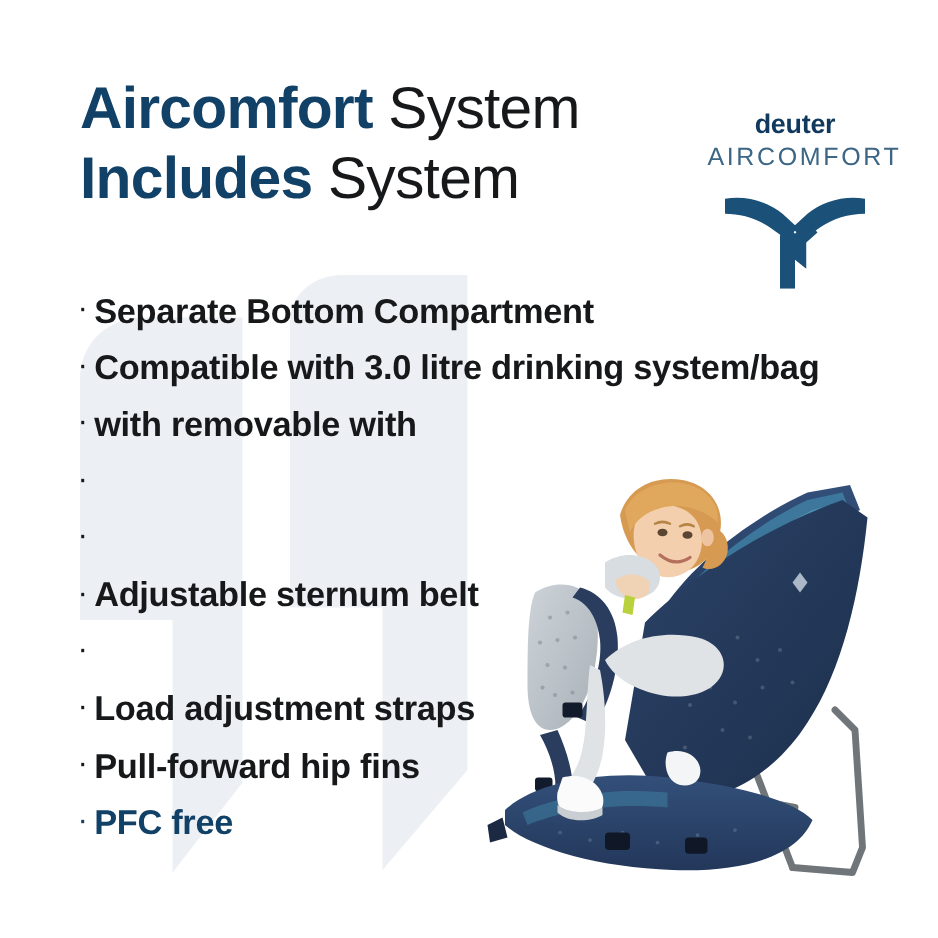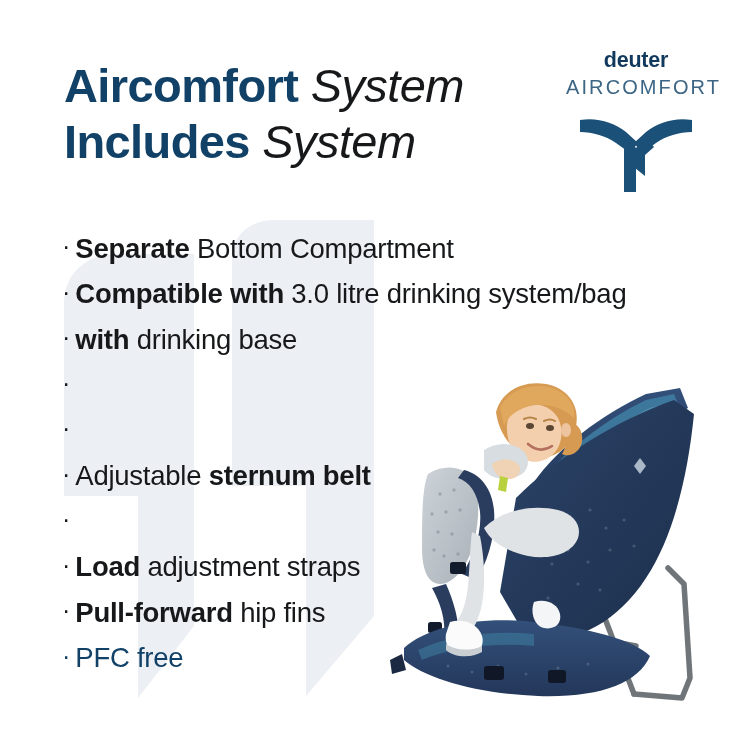--- a/index.html
+++ b/index.html
@@ -39,37 +39,37 @@
     font-size: 47px;
     letter-spacing: -0.6px;
   }
   .hl-accent {
     font-weight: 700;
     color: #114166;
   }
   .hl-plain {
     font-weight: 400;
     color: #16181a;
-    font-style: italic;
   }
 
   
   .logo {
     position: absolute;
     left: 566px;
     top: 50px;
     width: 140px;
     text-align: center;
   }
   .logo-wordmark {
     font-size: 21.5px;
     font-weight: 700;
     color: #11395d;
     letter-spacing: -0.2px;
     line-height: 1;
+    margin-top: 39px;
   }
   .logo-subword {
     font-size: 20px;
     font-weight: 400;
     color: #3d6684;
     letter-spacing: 2.1px;
     line-height: 1;
     margin-top: 5px;
   }
   .logo-mark {
@@ -96,21 +96,21 @@
     color: #16181a;
     margin-right: 5px;
     position: relative;
     top: -2px;
   }
   .feature-text {
     font-size: 27.5px;
     color: #16181a;
     letter-spacing: -0.25px;
   }
-  .feature-text .b { font-weight: 400; }
+  .feature-text .b { font-weight: 700; }
   .feature-text .n { font-weight: 700; }
   .feature-row.accent .feature-text,
   .feature-row.accent .feature-dot { color: #114166; }
 
   
   .photo {
     position: absolute;
     left: 388px;
     top: 378px;
     width: 362px;
@@ -154,21 +154,21 @@
   <div class="feature-row">
         <span class="feature-dot">·</span>
         <span class="feature-text"><span class="n">Separate </span><span class="b">Bottom Compartment</span></span>
       </div>
       <div class="feature-row">
         <span class="feature-dot">·</span>
         <span class="feature-text"><span class="n">Compatible with </span><span class="b">3.0 litre drinking system/bag</span></span>
       </div>
       <div class="feature-row">
         <span class="feature-dot">·</span>
-        <span class="feature-text"><span class="n">with </span><span class="b">drinking base</span></span>
+        <span class="feature-text"><span class="n">with </span><span class="b">removable with</span></span>
       </div>
       <div class="feature-row">
         <span class="feature-dot">·</span>
       </div>
       <div class="feature-row">
         <span class="feature-dot">·</span>
       </div>
       <div class="feature-row">
         <span class="feature-dot">·</span>
         <span class="feature-text"><span class="b">Adjustable</span><span class="n"> sternum belt</span></span>

